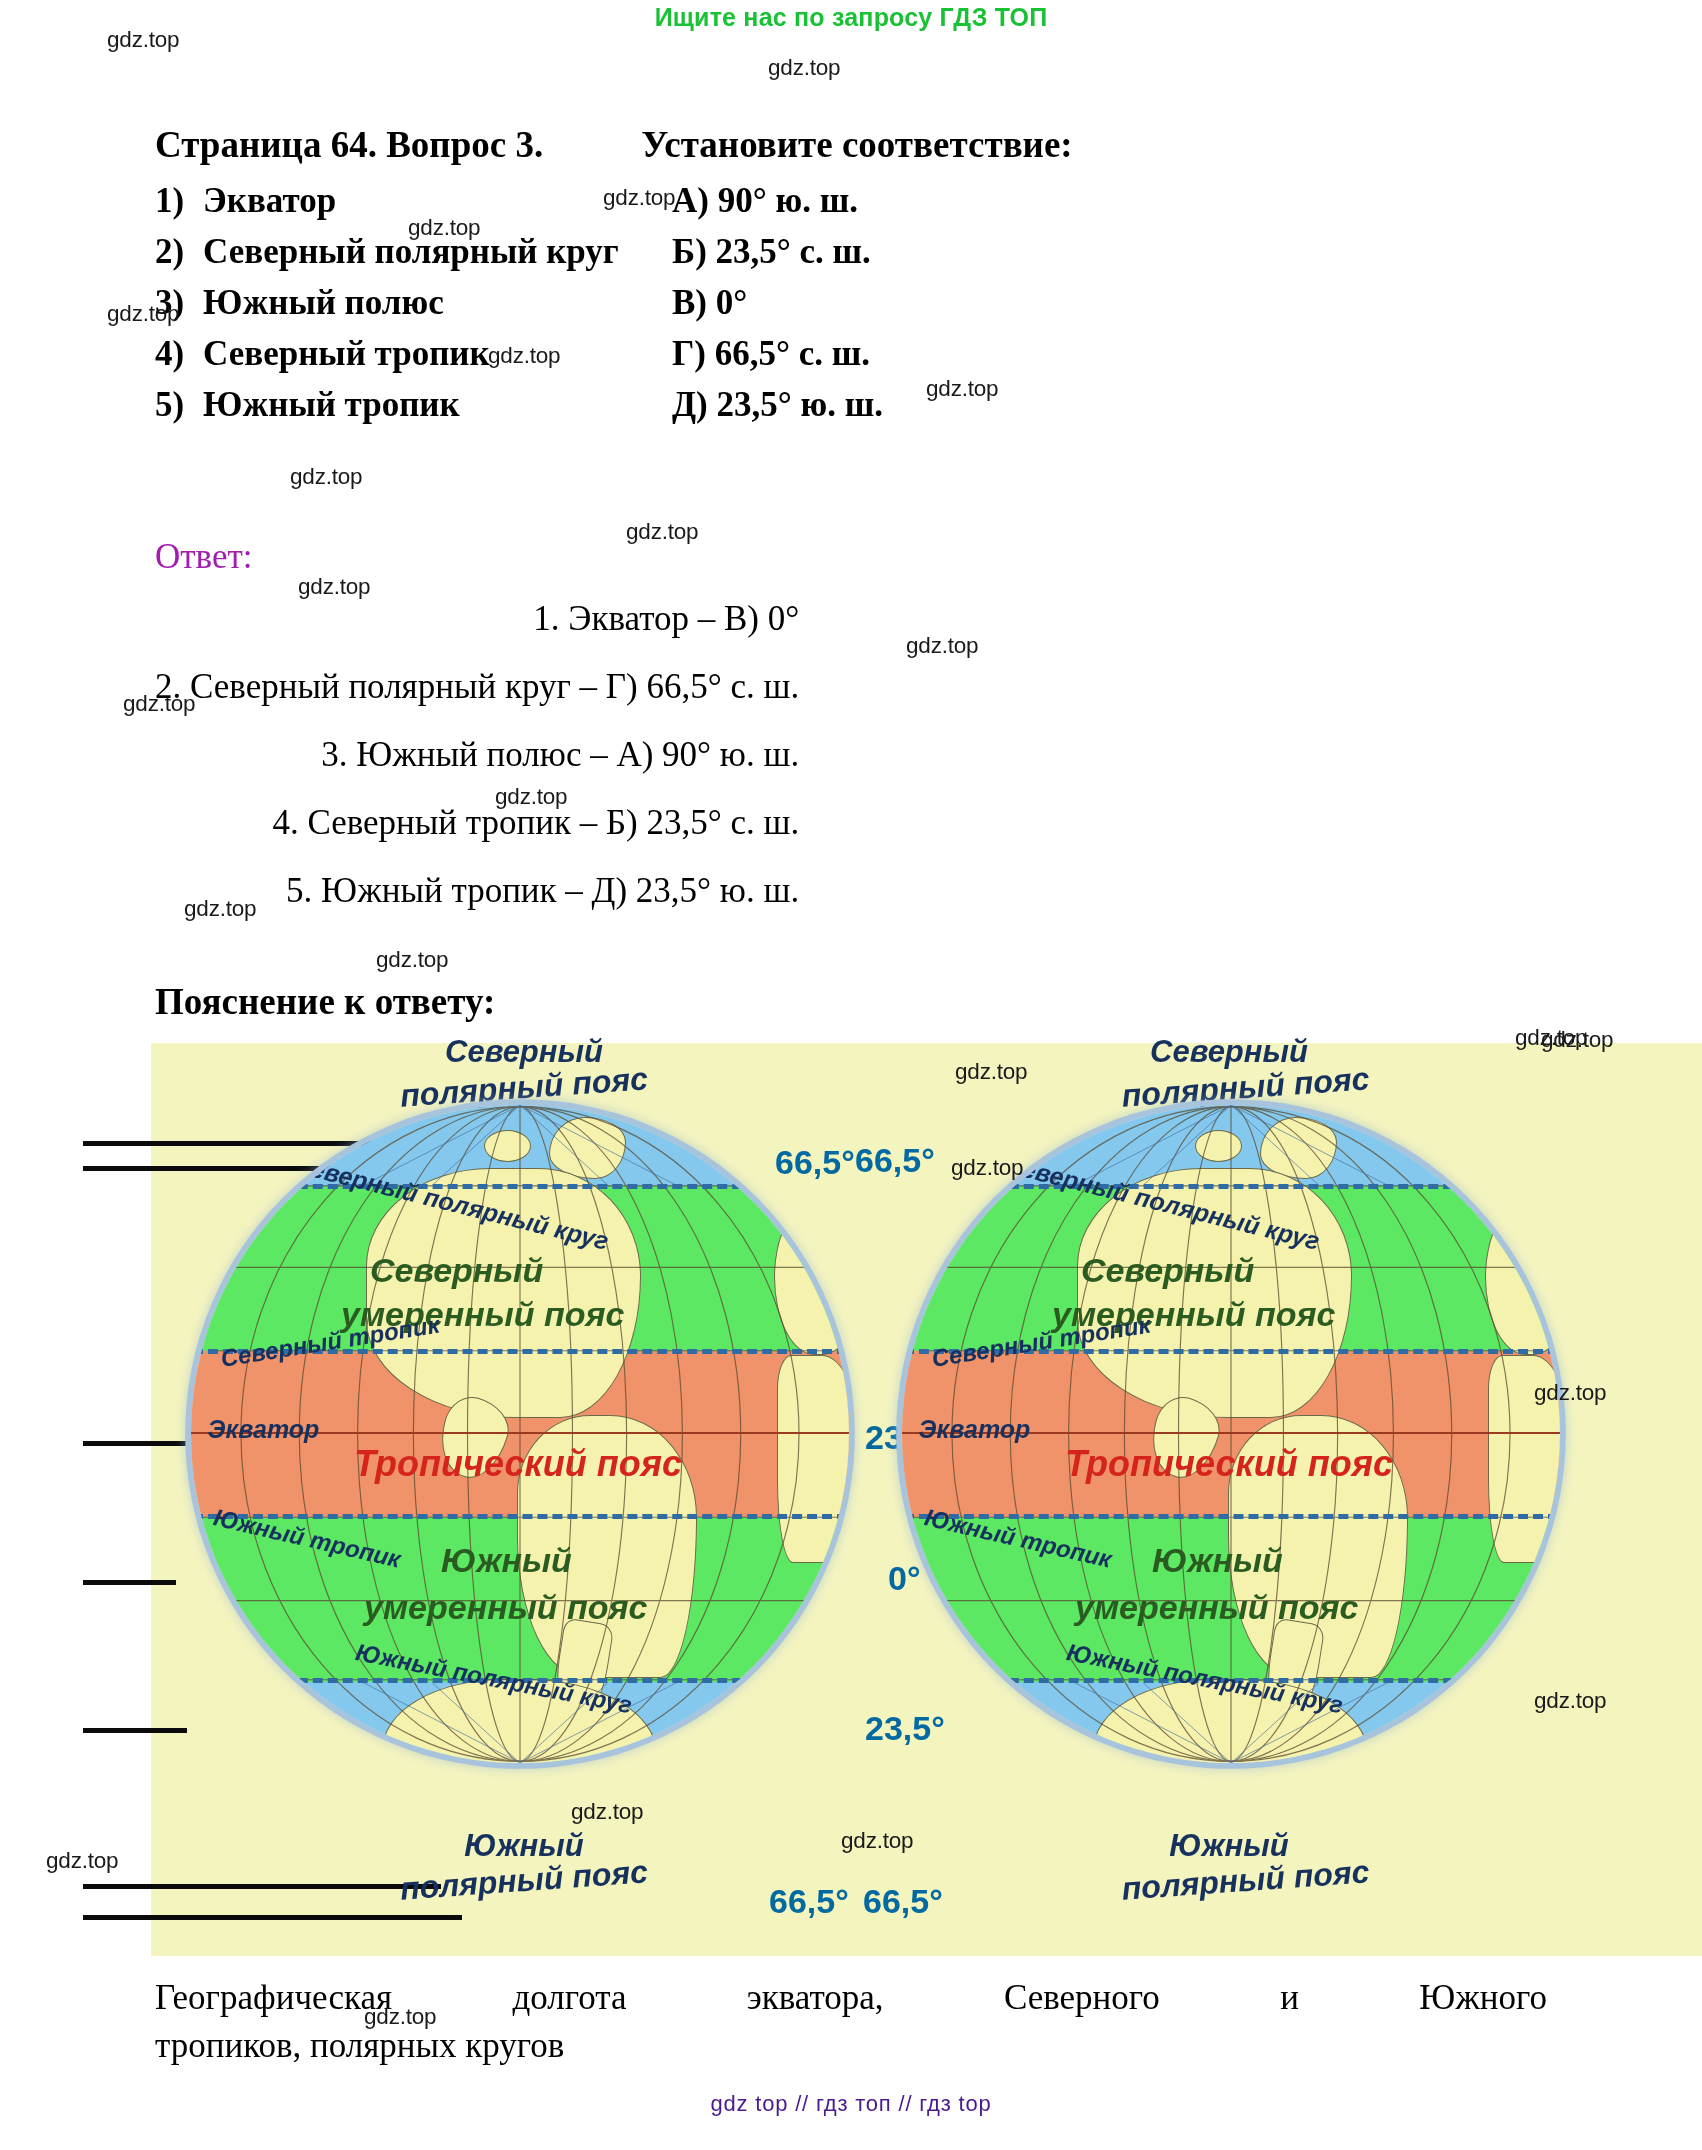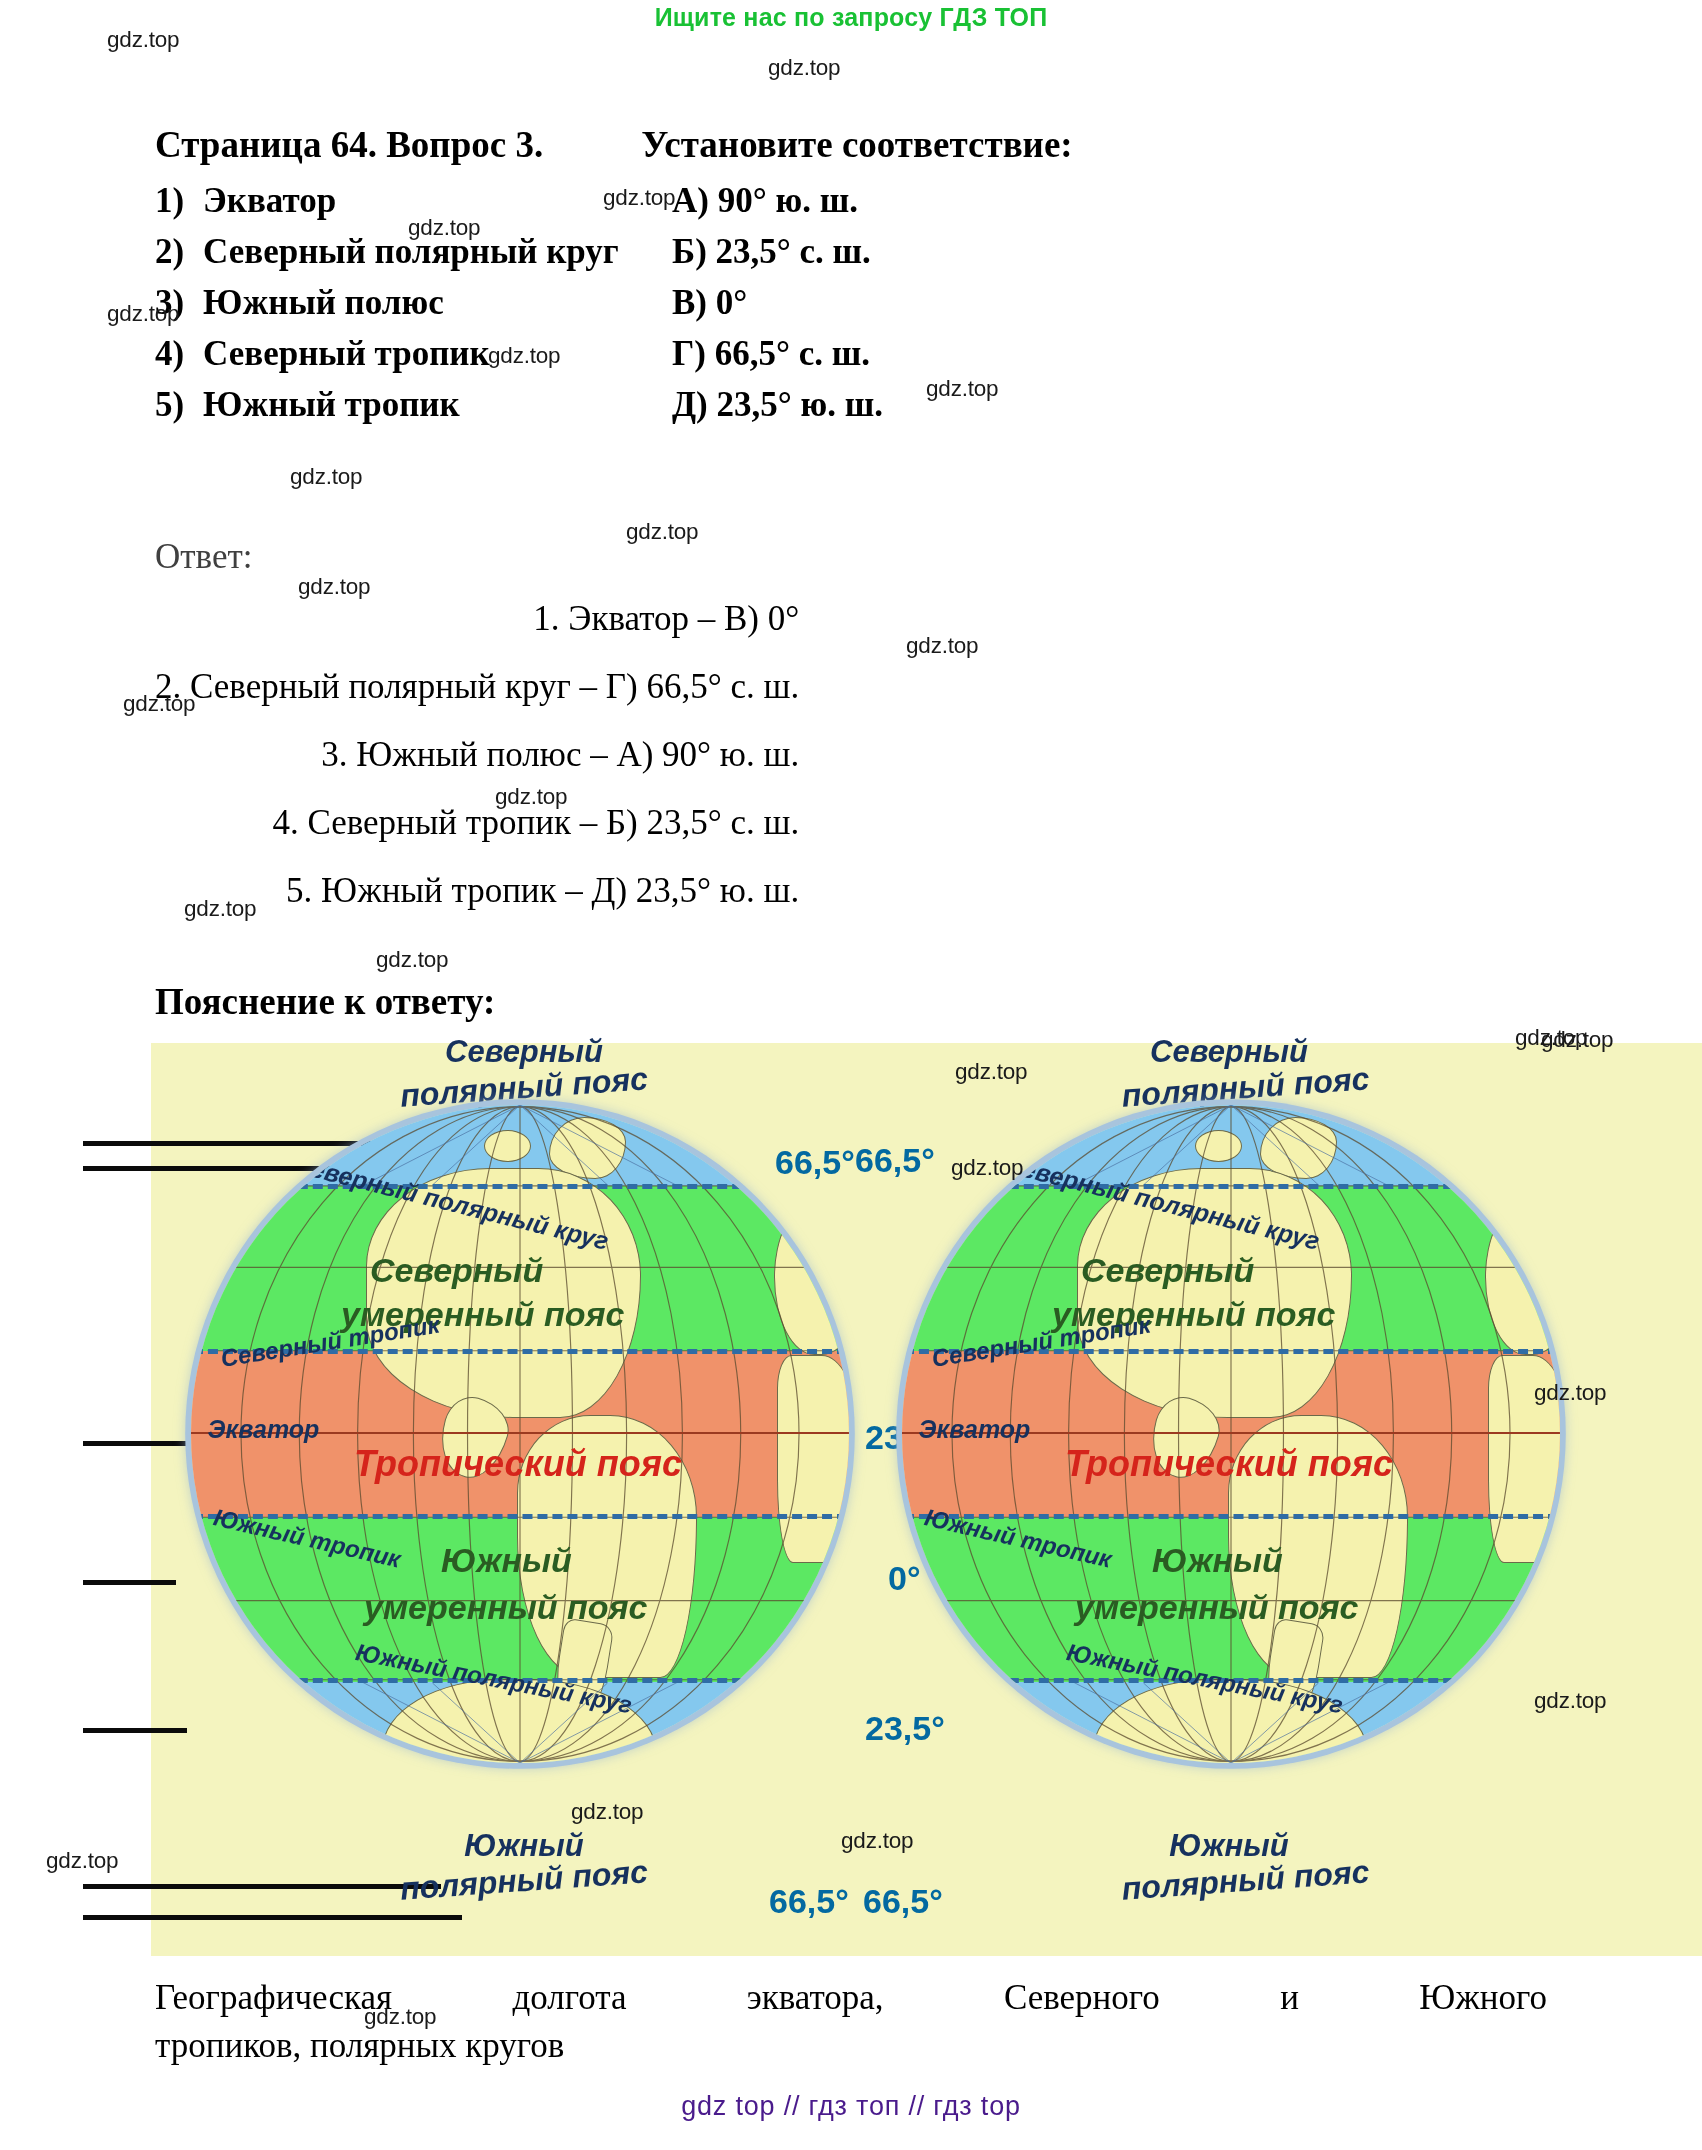--- a/index.html
+++ b/index.html
@@ -41,21 +41,21 @@
     width:1040px;
   }
   .match-row { display:flex; height:51px; align-items:flex-start; }
   .m-num  { width:48px;  font-weight:bold; font-size:35px; }
   .m-left { width:469px; font-weight:bold; font-size:35px; white-space:nowrap;}
   .m-right{ flex:1;      font-weight:bold; font-size:35px; white-space:nowrap;}
 
   
   #answer-label {
     position:absolute; left:155px; top:537px;
-    font-size:35px; color:#404040;
+    font-size:35px; color:#a21caf;
   }
   #answer-list { position:absolute; left:155px; top:599px;text-align:right; }
   .ans-row { font-size:35px; color:#000; margin-bottom:28px; white-space:nowrap; }
 
   
   #explain-heading {
     position:absolute; left:155px; top:980px;
     font-size:37px; font-weight:bold; color:#000;
   }
 
@@ -156,21 +156,21 @@
     width:1392px;
     font-size:35px; color:#000;
     text-align:justify; line-height:1.38;
   }
   #bottom-par .l2 { text-align:left; }
 
   #footer {
     position:absolute; left:0; top:2091px; width:1702px;
     text-align:center;
     font-family:"Liberation Sans", sans-serif;
-    font-size:27px; color:#4a1b8c;
+    font-size:22px; color:#4a1b8c;
     letter-spacing:0.8px;
   }
 </style>
 </head>
 <body>
 
 <div id="promo-header">Ищите нас по запросу ГДЗ ТОП</div>
 
 <div id="question-title">
   <span>Страница 64. Вопрос 3.</span><span class="gap"></span><span>Установите соответствие:</span>

